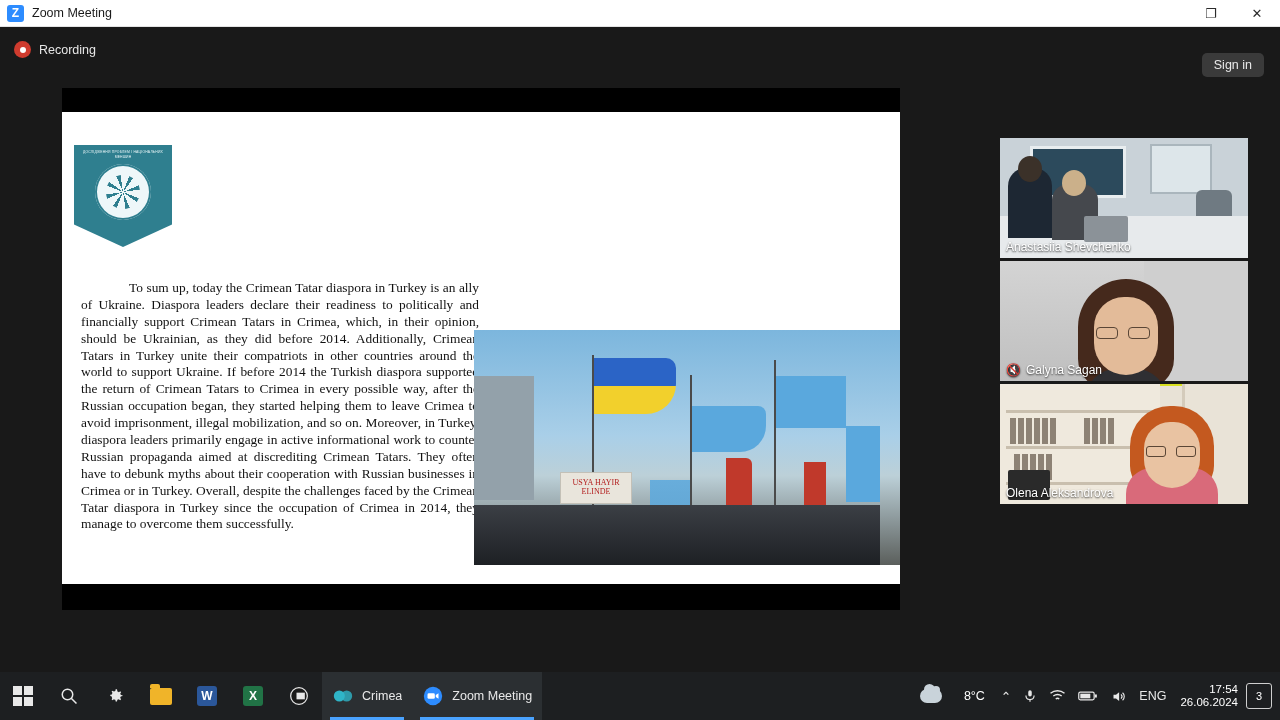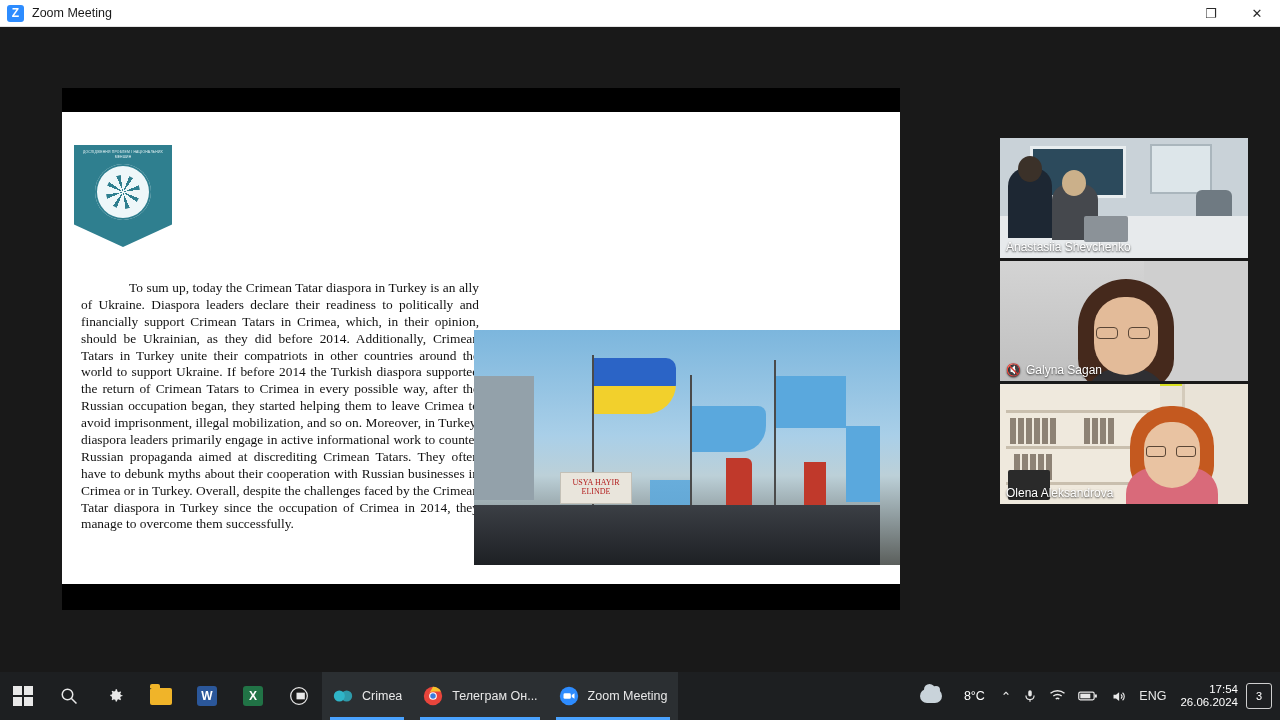--- a/index.html
+++ b/index.html
@@ -211,20 +211,27 @@
 
   <div class="titlebar">
     <div class="zoom-logo"></div>
     <div class="titlebar-title">Zoom Meeting</div>
     <div class="titlebar-btns">
       <div class="tb-btn">❐</div>
       <div class="tb-btn close">✕</div>
     </div>
   </div>
 
+  <div class="topbar">
+    <div class="recording">
+      <div class="rec-dot"></div>
+      <div class="rec-label">Recording</div>
+    </div>
+    <button class="signin-btn">Sign in</button>
+  </div>
 
   <div class="share-area">
     <div class="slide">
 
       <div class="slide-logo">
         <div class="slide-logo-caption">ДОСЛІДЖЕННЯ ПРОБЛЕМ І НАЦІОНАЛЬНИХ МЕНШИН</div>
         <div class="slide-emblem"></div>
       </div>
 
       <div class="slide-text">To sum up, today the Crimean Tatar diaspora in Turkey is an ally of Ukraine. Diaspora leaders declare their readiness to politically and financially support Crimean Tatars in Crimea, which, in their opinion, should be Ukrainian, as they did before 2014. Additionally, Crimean Tatars in Turkey unite their compatriots in other countries around the world to support Ukraine. If before 2014 the Turkish diaspora supported the return of Crimean Tatars to Crimea in every possible way, after the Russian occupation began, they started helping them to leave Crimea to avoid imprisonment, illegal mobilization, and so on. Moreover, in Turkey, diaspora leaders primarily engage in active informational work to counter Russian propaganda aimed at discrediting Crimean Tatars. They often have to debunk myths about their cooperation with Russian businesses in Crimea or in Turkey. Overall, despite the challenges faced by the Crimean Tatar diaspora in Turkey since the occupation of Crimea in 2014, they manage to overcome them successfully.</div>
@@ -373,31 +380,20 @@
     <div class="tb-item running">
       <div class="ico">
         <svg width="22" height="22" viewBox="0 0 24 24" fill="#2fb5c8">
             <circle cx="8" cy="12" r="6"></circle>
             <circle cx="16" cy="12" r="6" opacity=".8"></circle>
           </svg>
       </div>
       <span class="tb-label">Crimea</span>
     </div>
 
-    <div class="tb-item running">
-      <div class="ico">
-        <svg width="22" height="22" viewBox="0 0 24 24">
-            <circle cx="12" cy="12" r="10" fill="#e8453c"></circle>
-            <path d="M12 2a10 10 0 018.7 5H12a5 5 0 00-4.3 2.5z" fill="#f6c12a"></path>
-            <circle cx="12" cy="12" r="4.2" fill="#fff"></circle>
-            <circle cx="12" cy="12" r="3" fill="#3b7ddd"></circle>
-          </svg>
-      </div>
-      <span class="tb-label">Телеграм Он...</span>
-    </div>
 
     <div class="tb-item running">
       <div class="ico">
         <svg width="22" height="22" viewBox="0 0 24 24">
             <circle cx="12" cy="12" r="10" fill="#2d8cff"></circle>
             <rect x="6" y="9" width="8" height="6" rx="1.5" fill="#fff"></rect>
             <path d="M15 11l3-2v6l-3-2z" fill="#fff"></path>
           </svg>
       </div>
       <span class="tb-label">Zoom Meeting</span>

